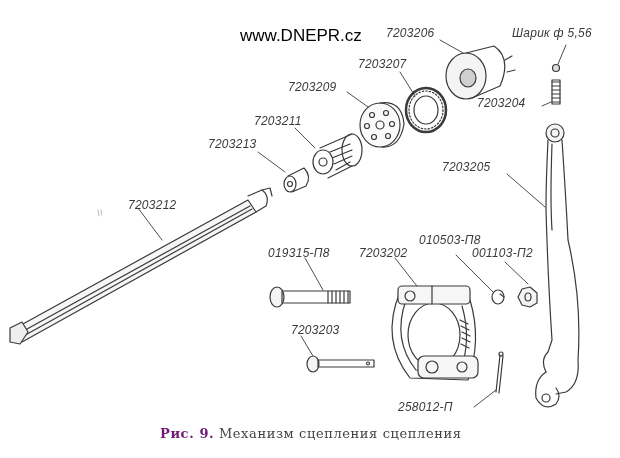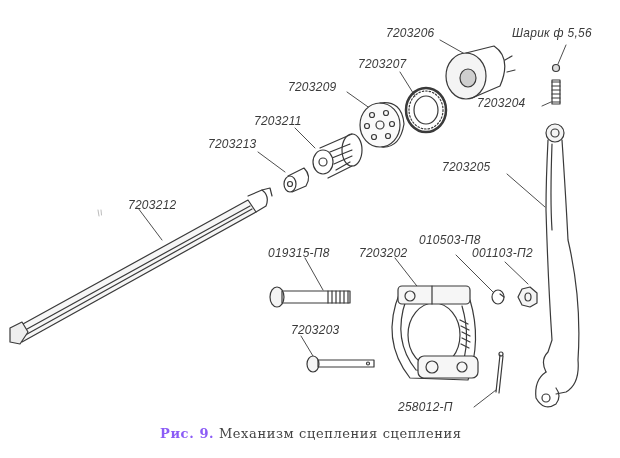--- a/index.html
+++ b/index.html
@@ -34,21 +34,21 @@
   }
   .caption {
     position: absolute;
     left: 160px; top: 426px;
     font-family: "DejaVu Serif", serif;
     font-size: 13px;
     color: #444444;
     white-space: nowrap;
     letter-spacing: 0.6px;
   }
-  .caption b { color: #8b5cf6; }
+  .caption b { color: #701a75; }
 </style>
 </head>
 <body>
 
 <div id="canvas">
 
   <svg class="drawing" width="620" height="458" viewBox="0 0 620 458">
     <g fill="none" stroke="#3a3a3a" stroke-width="1.2" stroke-linecap="round" stroke-linejoin="round">
 
       <g stroke-width="0.9">
@@ -174,20 +174,21 @@
         <path d="M562 140 Q566 200 568 240 Q582 300 578 360 Q580 384 566 392 L556 394"></path>
         <path d="M546 372 Q534 380 536 398 Q544 412 556 404 Q562 396 556 388"></path>
         <circle cx="546" cy="398" r="4"></circle>
         <path d="M552 144 Q550 200 552 230"></path>
       </g>
 
       <path d="M98 210 l1 6 M101 210 l0.5 5" stroke="#aaa" stroke-width="0.8"></path>
     </g>
   </svg>
 
+  <div class="watermark">www.DNEPR.cz</div>
 
   <div class="lbl" style="left:386px; top:26px;">7203206</div>
   <div class="lbl" style="left:512px; top:26px;">Шарик ф 5,56</div>
   <div class="lbl" style="left:358px; top:57px;">7203207</div>
   <div class="lbl" style="left:288px; top:80px;">7203209</div>
   <div class="lbl" style="left:477px; top:96px;">7203204</div>
   <div class="lbl" style="left:254px; top:114px;">7203211</div>
   <div class="lbl" style="left:208px; top:137px;">7203213</div>
   <div class="lbl" style="left:442px; top:160px;">7203205</div>
   <div class="lbl" style="left:128px; top:198px;">7203212</div>

